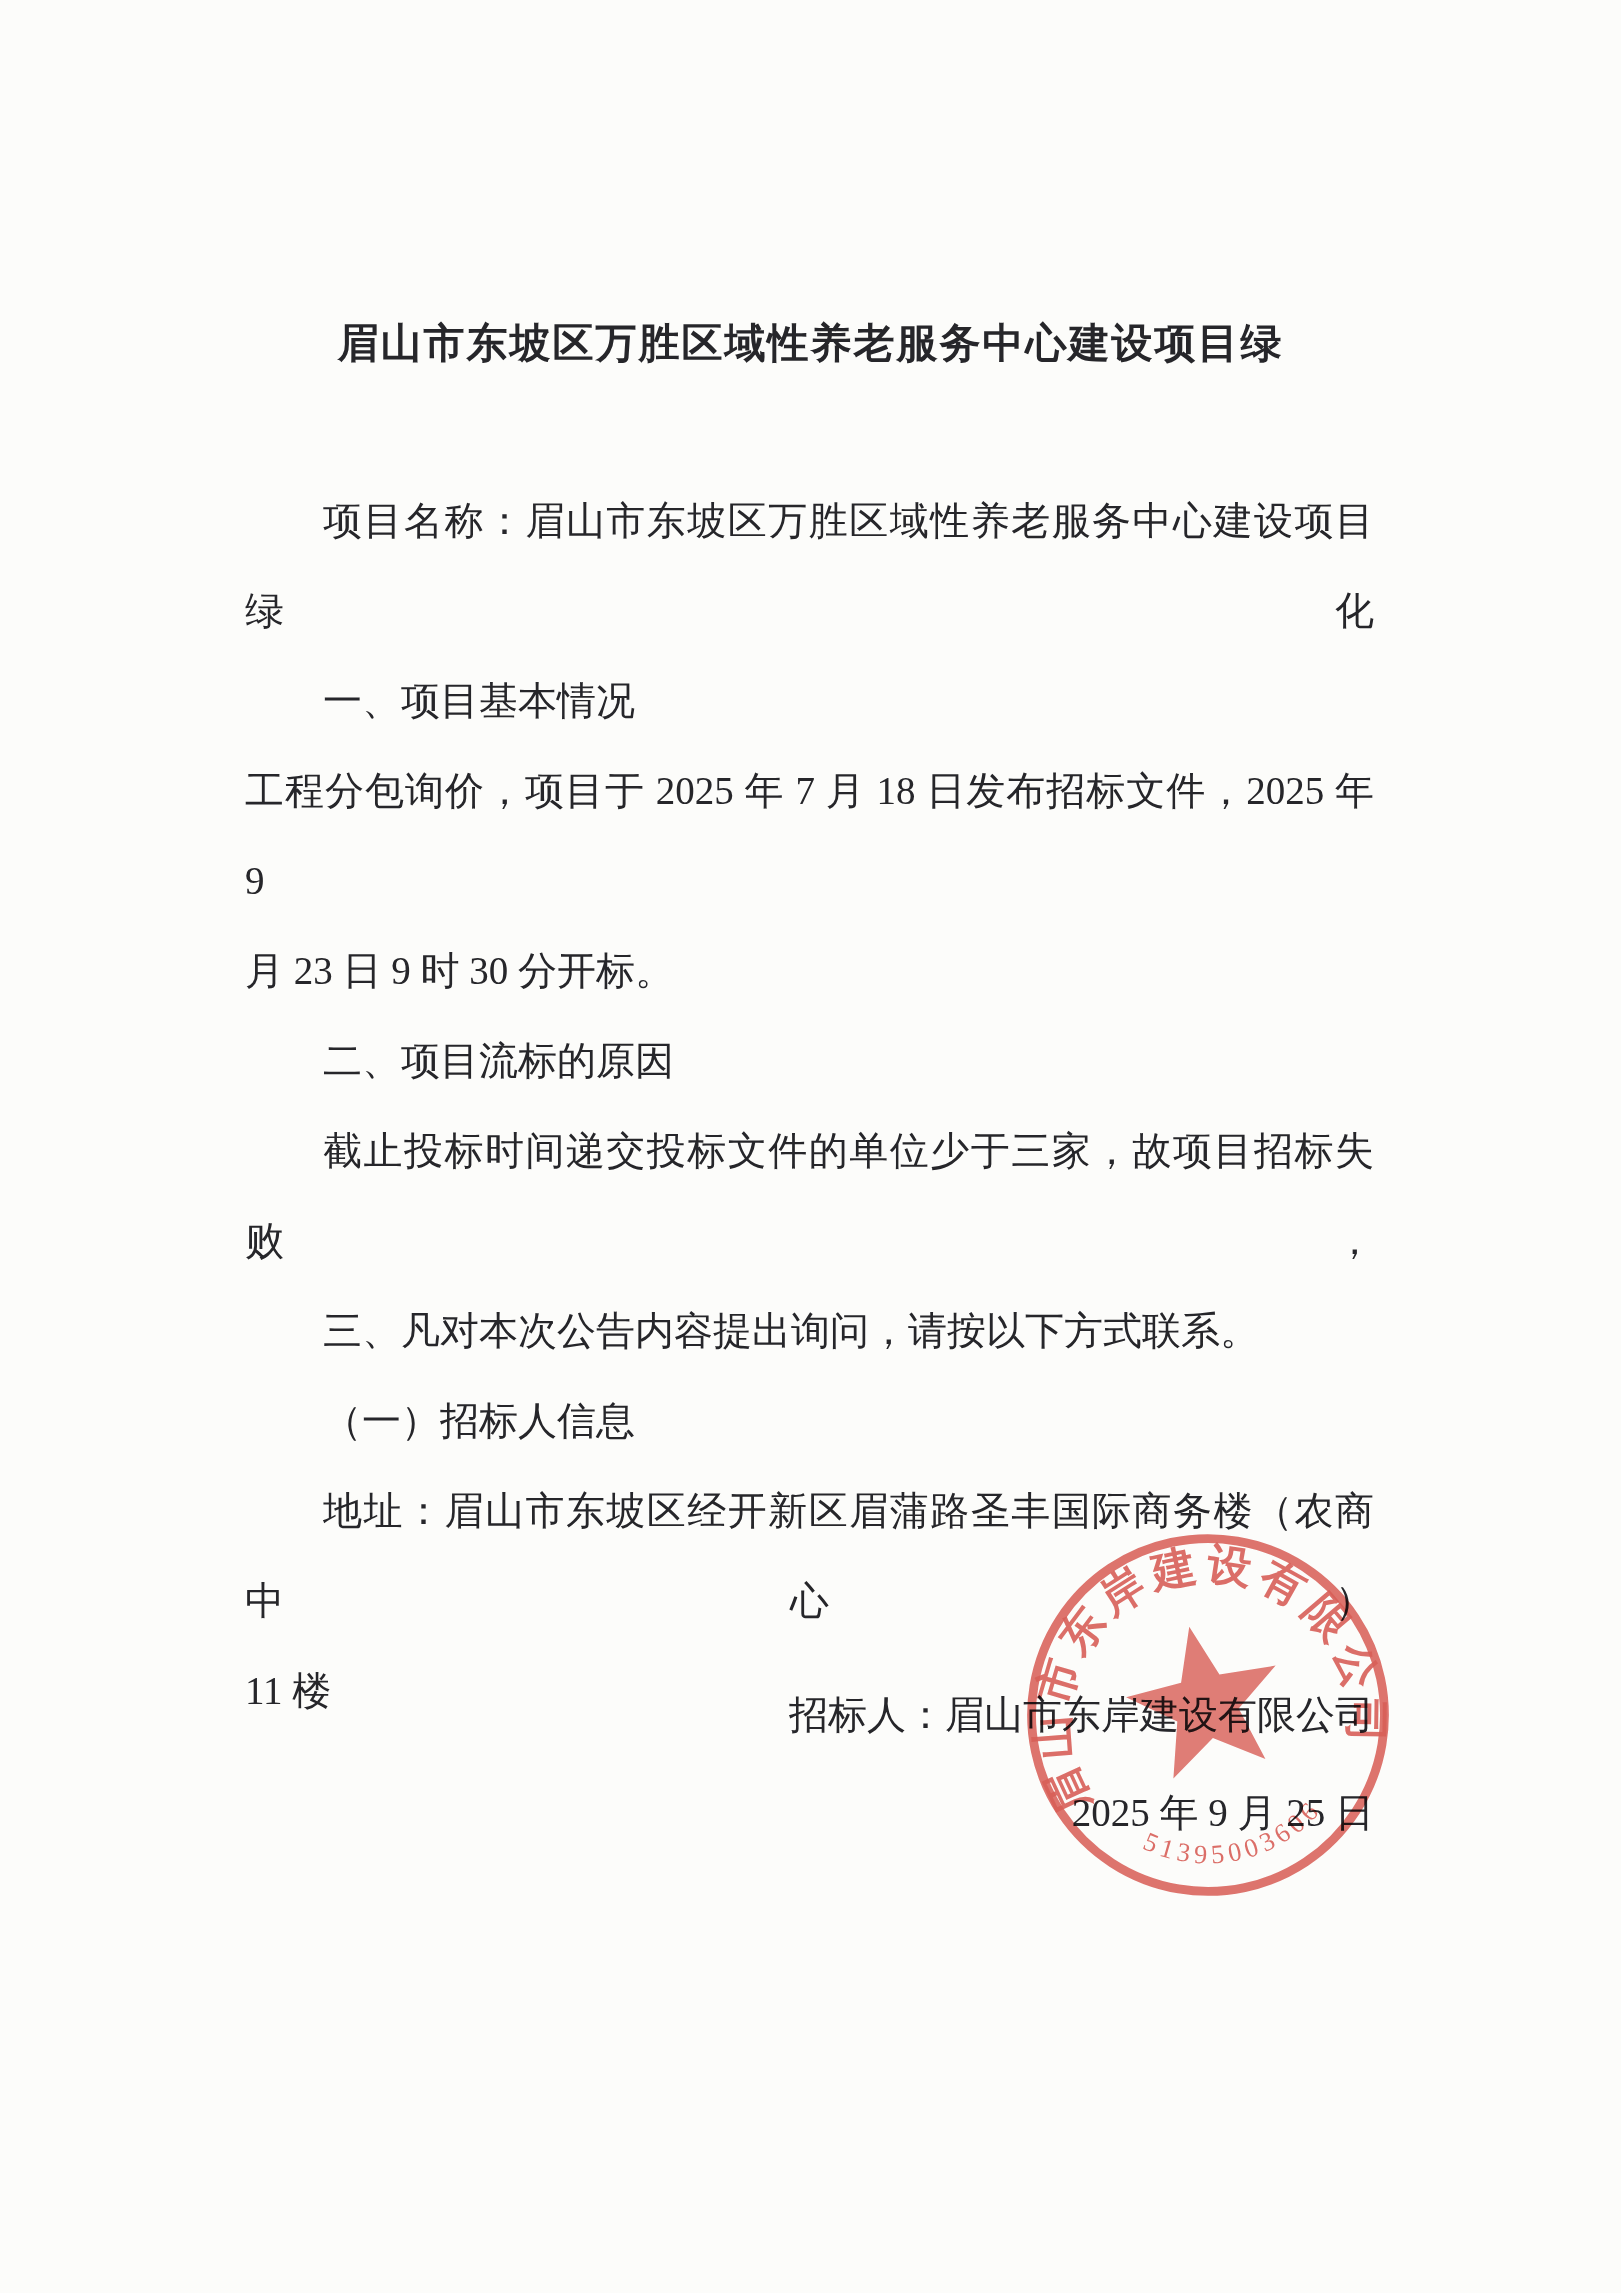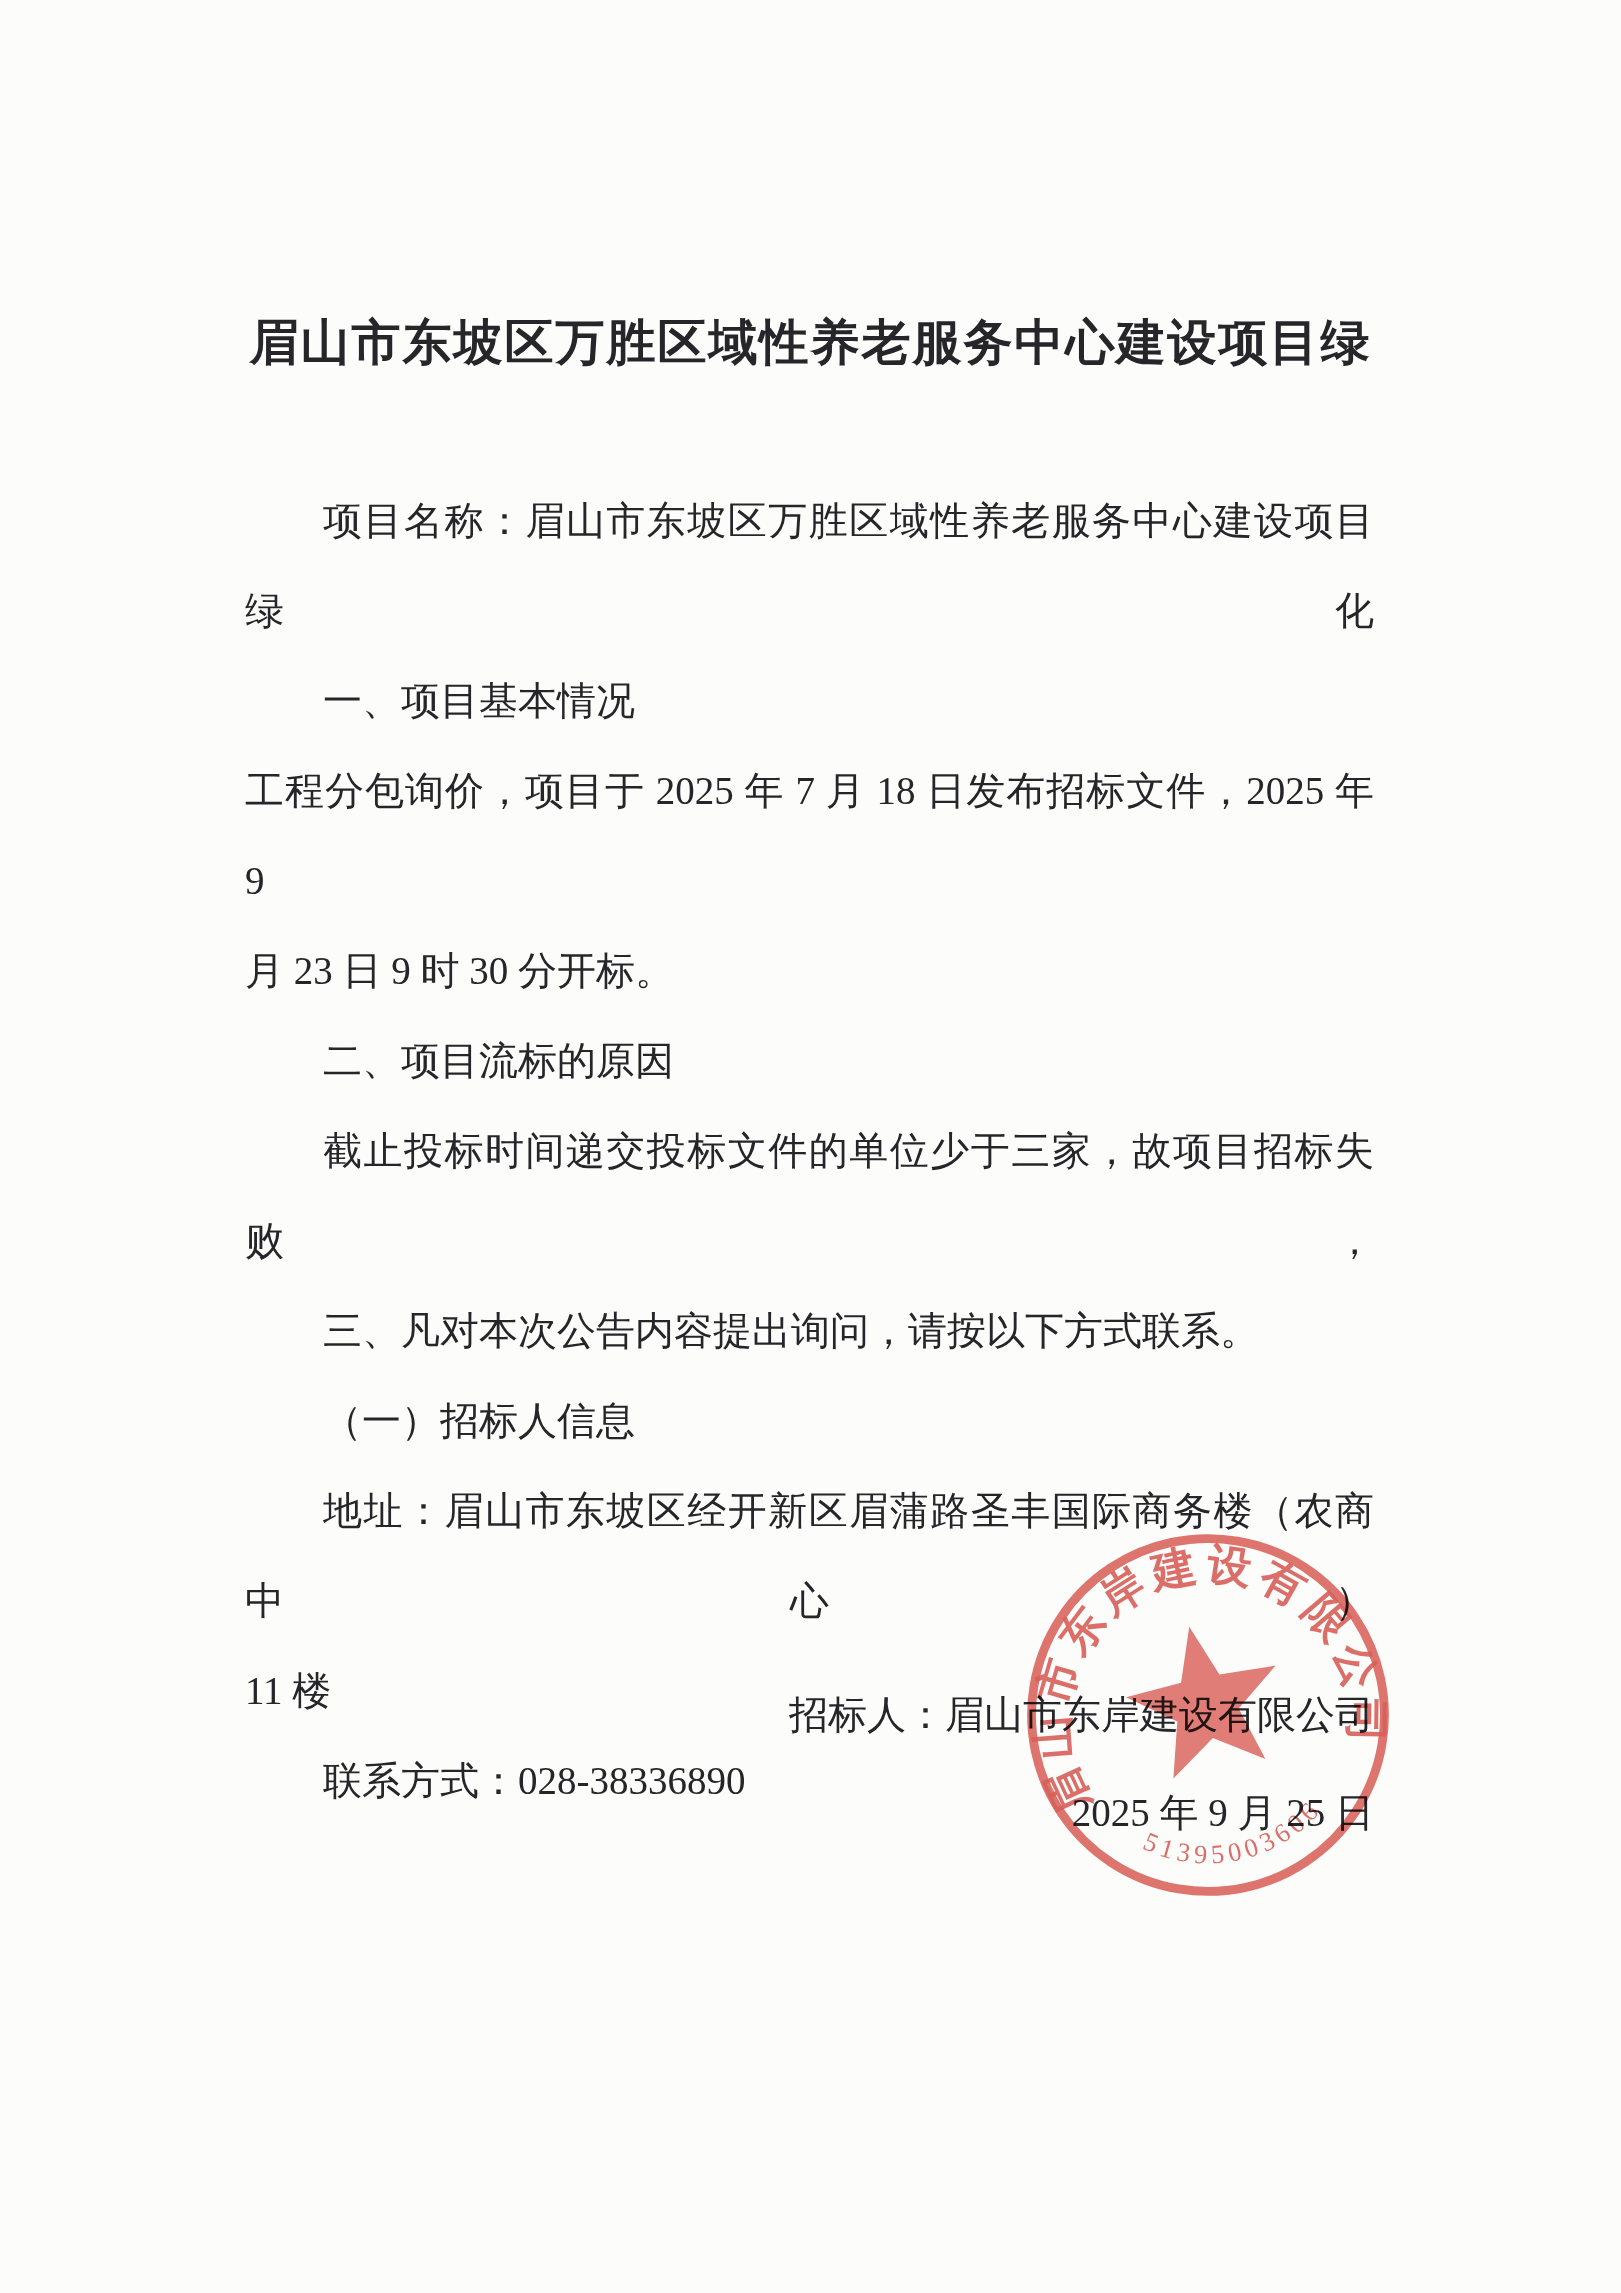--- a/index.html
+++ b/index.html
@@ -8,21 +8,21 @@
     width:1621px;height:2294px;
     background:#fcfcfa;
     color:#26262a;
     font-family:"Liberation Serif","DejaVu Serif",serif;
     overflow:hidden;
   }
   .title-block{
     position:absolute;top:290px;left:0;right:0;
     text-align:center;
     font-weight:bold;
-    font-size:49px;
+    font-size:41px;
     line-height:106px;
     letter-spacing:2px;
   }
   .body-block{
     position:absolute;top:476px;left:245px;width:1129px;
     font-size:39px;
     line-height:90px;
   }
   .line{white-space:nowrap;}
   .indent{text-indent:78px;}
@@ -61,21 +61,20 @@
     <div class="line indent stretch">项目名称：眉山市东坡区万胜区域性养老服务中心建设项目绿化</div>
     <div class="line indent">一、项目基本情况</div>
     <div class="line stretch">工程分包询价，项目于 2025 年 7 月 18 日发布招标文件，2025 年 9</div>
     <div class="line">月 23 日 9 时 30 分开标。</div>
     <div class="line indent">二、项目流标的原因</div>
     <div class="line indent stretch">截止投标时间递交投标文件的单位少于三家，故项目招标失败，</div>
     <div class="line indent">三、凡对本次公告内容提出询问，请按以下方式联系。</div>
     <div class="line indent">（一）招标人信息</div>
     <div class="line indent stretch">地址：眉山市东坡区经开新区眉蒲路圣丰国际商务楼（农商中心）</div>
     <div class="line">11 楼</div>
-    <div class="line indent">联系方式：028-38336890</div>
   </div>
 
   <div class="signature-block">
     <div>招标人：眉山市东岸建设有限公司</div>
     <div>2025 年 9 月 25 日</div>
   </div>
 
   <div class="stamp">
     <svg viewBox="0 0 404 404" xmlns="http://www.w3.org/2000/svg">
       <defs>

